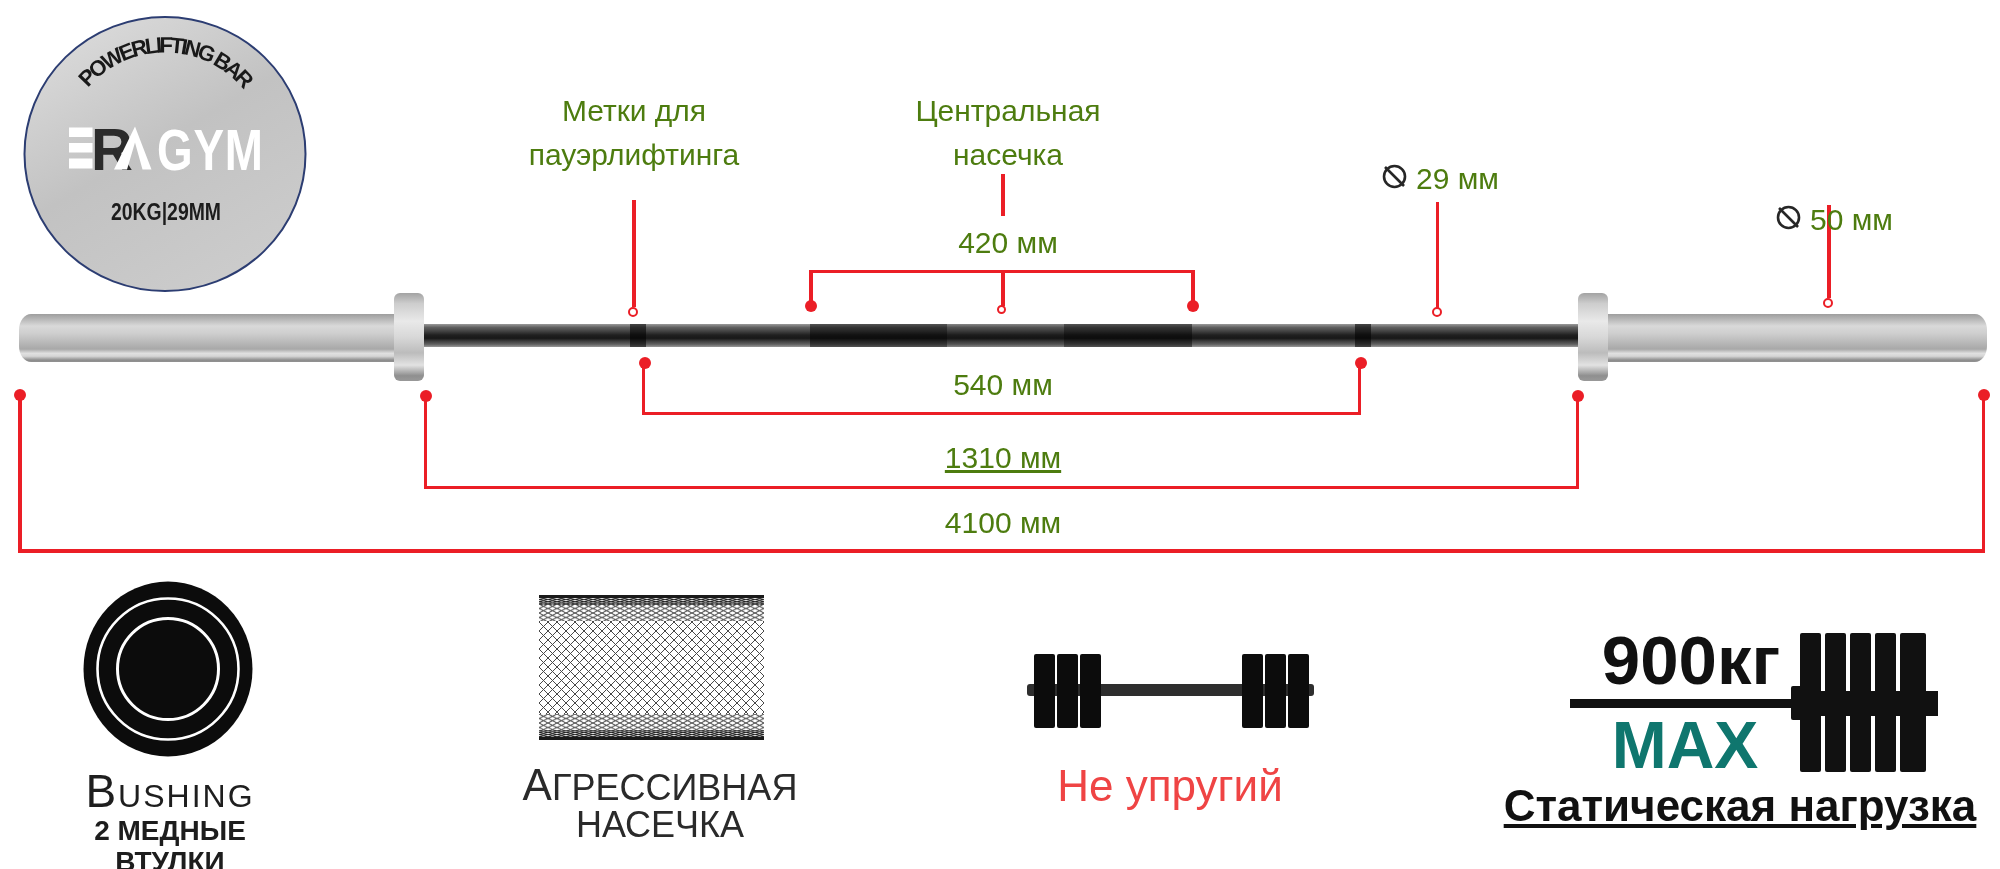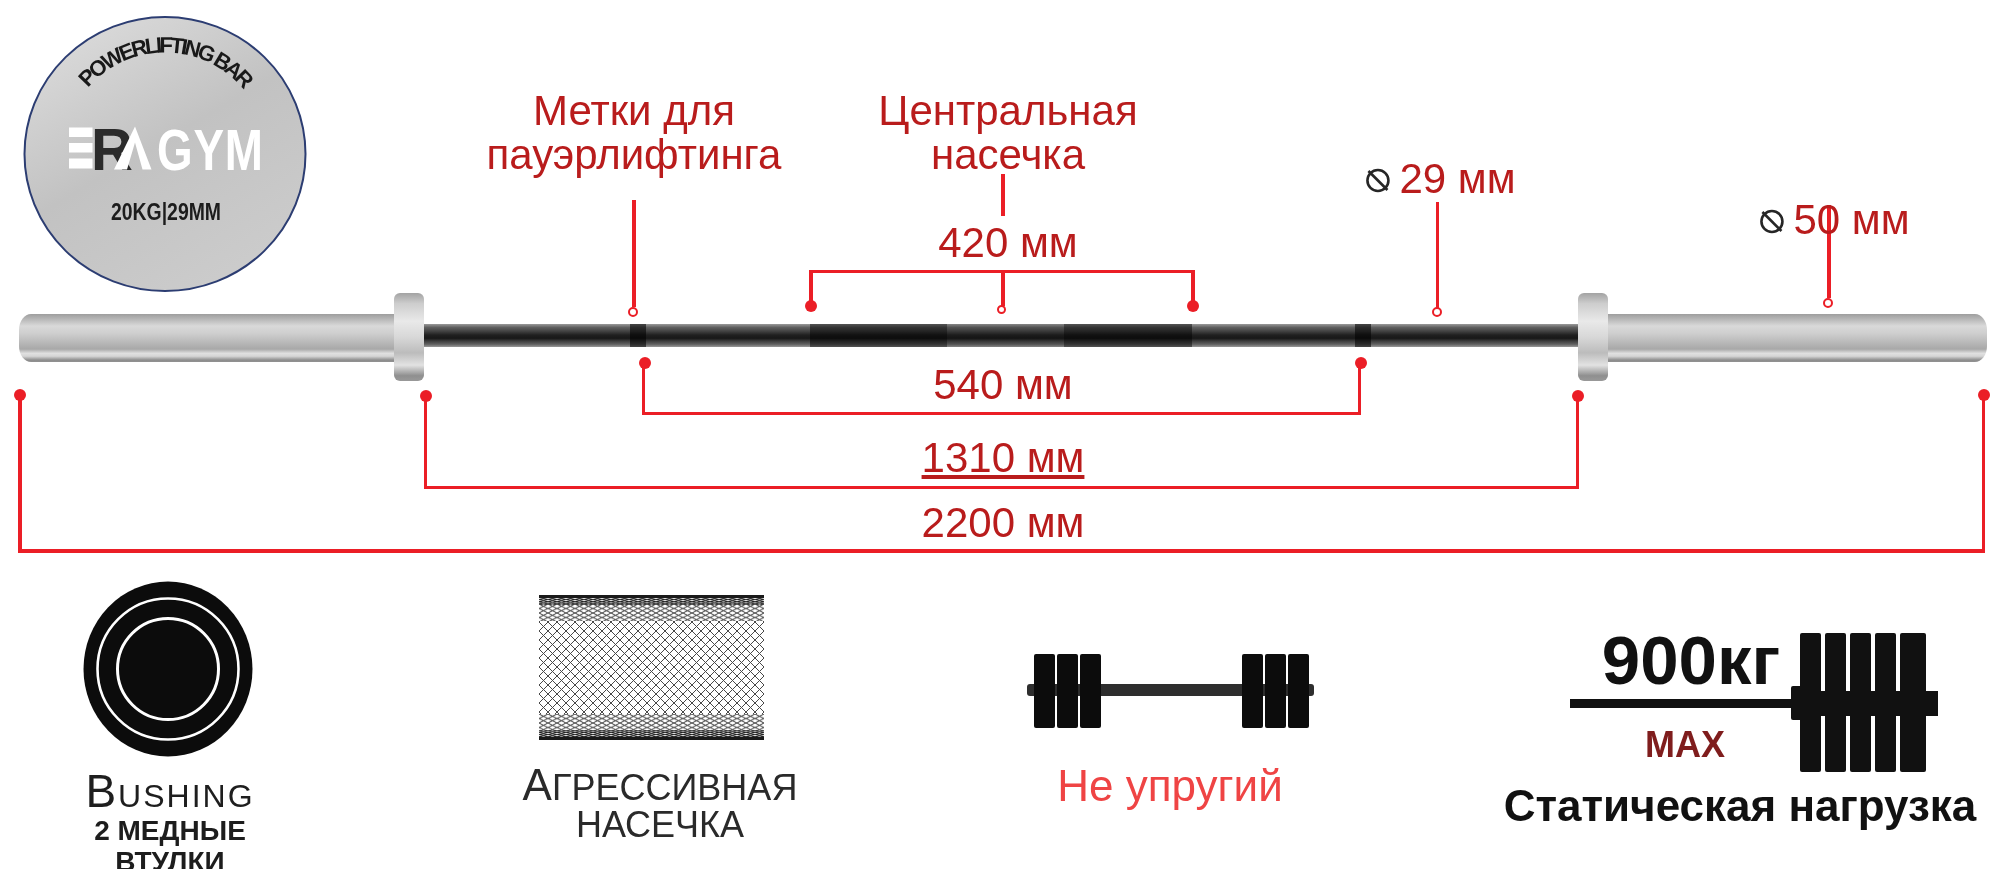--- a/index.html
+++ b/index.html
@@ -1,18 +1,18 @@
 <!DOCTYPE html>
 <html><head>
 <meta charset="utf-8">
 <style>
   html,body{margin:0;padding:0;}
   body{width:2000px;height:869px;background:#fff;font-family:"Liberation Sans",sans-serif;position:relative;overflow:hidden;}
   .abs{position:absolute;}
-  .lbl{position:absolute;color:#b91c1c;font-size:42px;line-height:44px;text-align:center;transform:translateX(-50%);white-space:nowrap;}
+  .lbl{position:absolute;color:#4d7c0f;font-size:30px;line-height:44px;text-align:center;transform:translateX(-50%);white-space:nowrap;}
   .vline{position:absolute;width:3.5px;background:#eb1e26;}
   .hline{position:absolute;height:3.5px;background:#eb1e26;}
   .dot{position:absolute;width:12px;height:12px;border-radius:50%;background:#eb1e26;}
   .ring{position:absolute;width:6px;height:6px;border-radius:50%;border:2.6px solid #eb1e26;background:#fff;}
 </style>
 </head>
 <body>
 
 <svg class="abs" style="left:20px;top:12px" width="292" height="284" viewBox="0 0 292 284">
   <defs>
@@ -85,21 +85,21 @@
 <div class="dot" style="left:1977.8px;top:389px;"></div>
 <div class="vline" style="left:18.25px;top:400px;height:152.5px;"></div>
 <div class="vline" style="left:1981.75px;top:400px;height:152.5px;"></div>
 <div class="hline" style="left:18.25px;top:549px;width:1967px;"></div>
 
 <div class="lbl" style="left:634px;top:89px;">Метки для<br>пауэрлифтинга</div>
 <div class="lbl" style="left:1008px;top:89px;">Центральная<br>насечка</div>
 <div class="lbl" style="left:1008px;top:221px;text-align:right;">420 мм</div>
 <div class="lbl" style="left:1003px;top:363px;">540 мм</div>
 <div class="lbl" style="left:1003px;top:436px;text-decoration:underline;">1310 мм</div>
-<div class="lbl" style="left:1003px;top:501px;">2200 мм</div>
+<div class="lbl" style="left:1003px;top:501px;">4100 мм</div>
 
 <div class="lbl" style="left:1440px;top:157px;"><svg width="27" height="27" viewBox="0 0 27 27" style="margin-right:8px">
       <circle cx="13.5" cy="14.5" r="10.5" fill="none" stroke="#262626" stroke-width="2.6"></circle>
       <line x1="4" y1="5" x2="23" y2="24" stroke="#262626" stroke-width="2.6"></line>
     </svg>29 мм</div>
 <div class="lbl" style="left:1834px;top:157px;margin-top:41px;"><svg width="27" height="27" viewBox="0 0 27 27" style="margin-right:8px">
       <circle cx="13.5" cy="14.5" r="10.5" fill="none" stroke="#262626" stroke-width="2.6"></circle>
       <line x1="4" y1="5" x2="23" y2="24" stroke="#262626" stroke-width="2.6"></line>
     </svg>50 мм</div>
 
@@ -155,14 +155,14 @@
 
 <div class="lbl" style="left:1691px;top:639px;font-size:69px;font-weight:bold;color:#111;">900кг</div>
 <div class="abs" style="left:1570px;top:699px;width:230px;height:9px;background:#111;"></div>
 <div class="abs" style="left:1791px;top:686px;width:16px;height:34px;background:#111;border-radius:2px;"></div>
 <div class="abs" style="left:1791px;top:691px;width:147px;height:25px;background:#111;"></div>
 <div class="abs" style="left:1800px;top:633px;width:21px;height:139px;background:#111;border-radius:2px;"></div>
 <div class="abs" style="left:1825px;top:633px;width:21px;height:139px;background:#111;border-radius:2px;"></div>
 <div class="abs" style="left:1850px;top:633px;width:21px;height:139px;background:#111;border-radius:2px;"></div>
 <div class="abs" style="left:1875px;top:633px;width:21px;height:139px;background:#111;border-radius:2px;"></div>
 <div class="abs" style="left:1900px;top:633px;width:26px;height:139px;background:#111;border-radius:2px;"></div>
-<div class="lbl" style="left:1685px;top:723px;font-size:36px;font-weight:bold;color:#7f1d1d;">MAX</div>
-<div class="lbl" style="left:1740px;top:784px;font-size:44px;font-weight:bold;color:#111;">Статическая нагрузка</div>
+<div class="lbl" style="left:1685px;top:723px;font-size:66px;font-weight:bold;color:#0f766e;">MAX</div>
+<div class="lbl" style="left:1740px;top:784px;font-size:44px;font-weight:bold;color:#111;text-decoration:underline;">Статическая нагрузка</div>
 
 </body></html>

